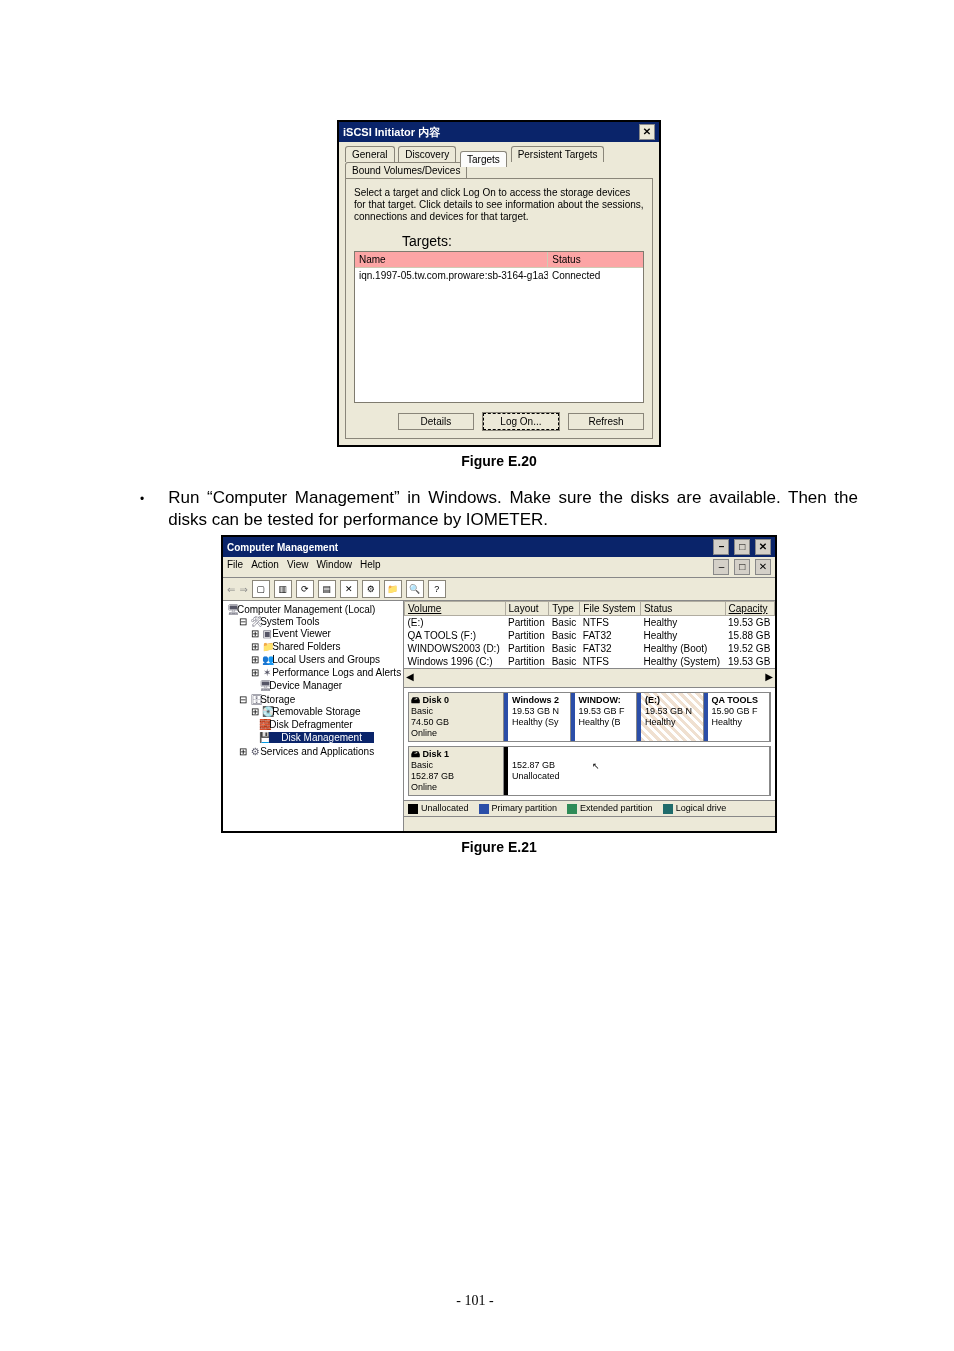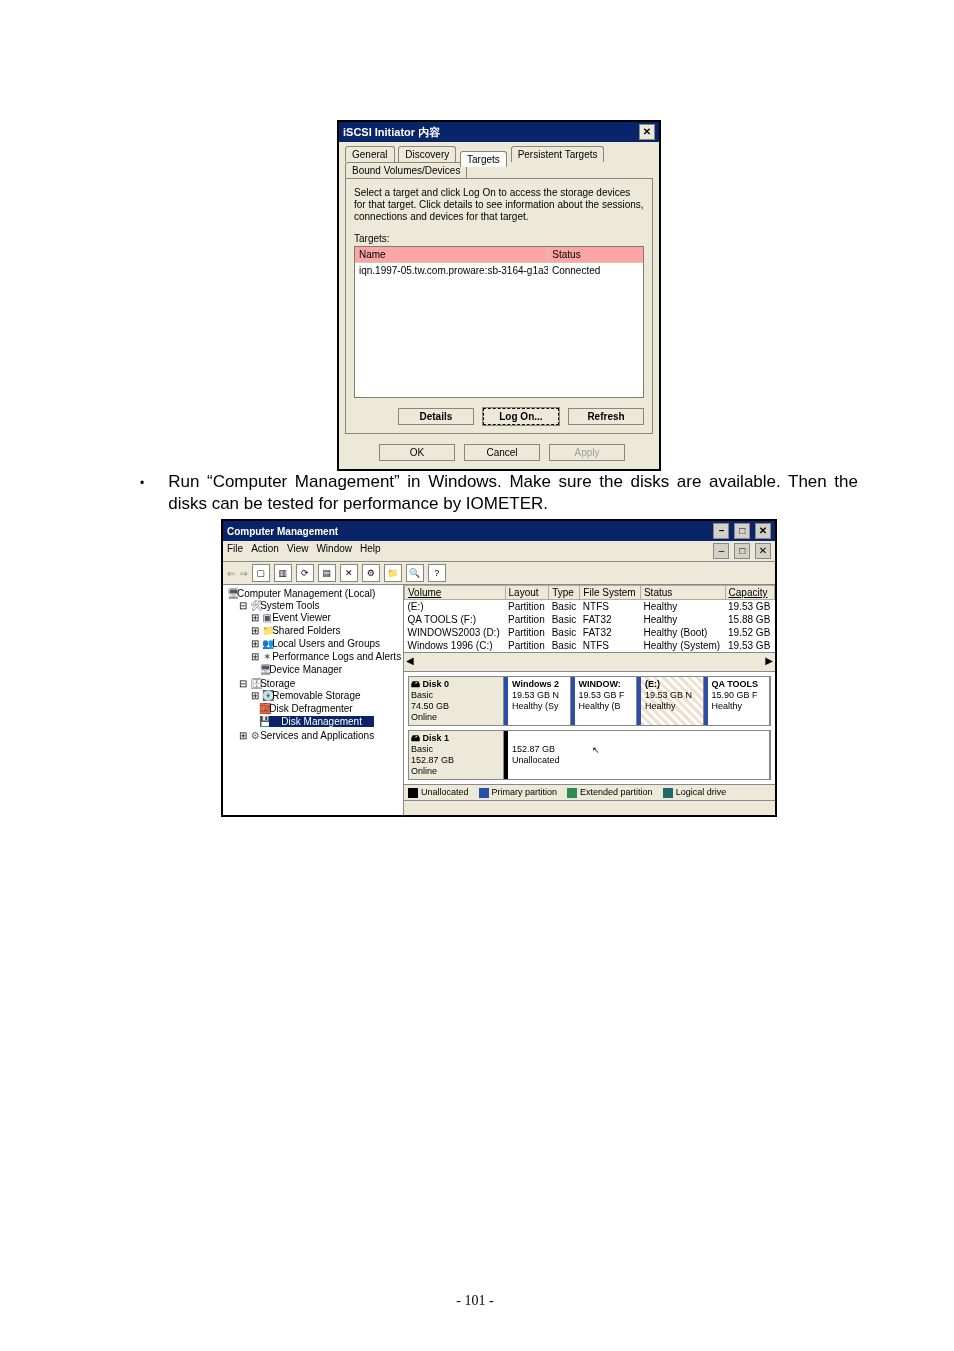--- a/index.html
+++ b/index.html
@@ -70,23 +70,24 @@
     border: 1px solid #8a867a;
     background: #ece9d8;
     padding: 8px;
   }
   .instr {
     font-size: 10px;
     line-height: 12px;
     margin-bottom: 10px;
   }
   .lbl {
-    font-size: 10px;
+    font-size: 14px;
     margin-bottom: 2px;
     display: block;
+    margin-left: 48px;
   }
   .target-list {
     height: 150px;
     border: 1px solid #7f7b6f;
     background: #fff;
     overflow: hidden;
   }
   .tlist-header {
     display: flex;
     font-size: 10px;
@@ -107,21 +108,21 @@
     border: 1px solid #8a867a;
     background: #ece9d8;
     font-size: 10px;
     padding: 2px 8px;
     min-width: 58px;
     text-align: center;
     margin-left: 6px;
   }
   .btn.default { border: 1px dashed #000; outline:1px solid #8a867a; }
   .btn.disabled { color: #a0a0a0; }
-  .btn-row-right { text-align: right; margin-top: 10px; font-weight: bold; }
+  .btn-row-right { text-align: right; margin-top: 10px; }
   .dlg-footer { text-align: center; padding: 4px 0 8px; }
 
   .fig-caption {
     text-align: center;
     font-family: Arial, "Helvetica Neue", sans-serif;
     font-weight: bold;
     font-size: 14px;
     margin: 6px 0 18px 0;
   }
 
@@ -320,26 +321,22 @@
           <div class="col1">iqn.1997-05.tw.com.proware:sb-3164-g1a3-00...</div>
           <div class="col2">Connected</div>
         </div>
       </div>
       <div class="btn-row-right">
         <span class="btn">Details</span>
         <span class="btn default">Log On...</span>
         <span class="btn">Refresh</span>
       </div>
     </div>
-    <div class="dlg-footer">
-      <span class="btn">OK</span>
-      <span class="btn">Cancel</span>
-      <span class="btn disabled">Apply</span>
-    </div>
   </div>
+  <div class="fig-caption">Figure E.20</div>
 
   <div class="para">
     <span class="bullet">•</span>
     <span class="paratext">Run “Computer Management” in Windows. Make sure the disks are available. Then the disks can be tested for performance by IOMETER.</span>
   </div>
 
   <div class="cm-window">
     <div class="cm-title">
       <span><span>Computer Management</span></span>
       <span class="cm-title-icons">
@@ -487,15 +484,16 @@
         <div class="legend">
           <span><span class="sw black"></span><span>Unallocated</span></span>
           <span><span class="sw blue"></span><span>Primary partition</span></span>
           <span><span class="sw green"></span><span>Extended partition</span></span>
           <span><span class="sw teal"></span><span>Logical drive</span></span>
         </div>
         <div style="height:14px;background:#ece9d8;border-top:1px solid #888"></div>
       </div>
     </div>
   </div>
+  <div class="fig-caption">Figure E.21</div>
 
   <div class="page-num">- 101 -</div>
 </div>
 
 </body></html>

